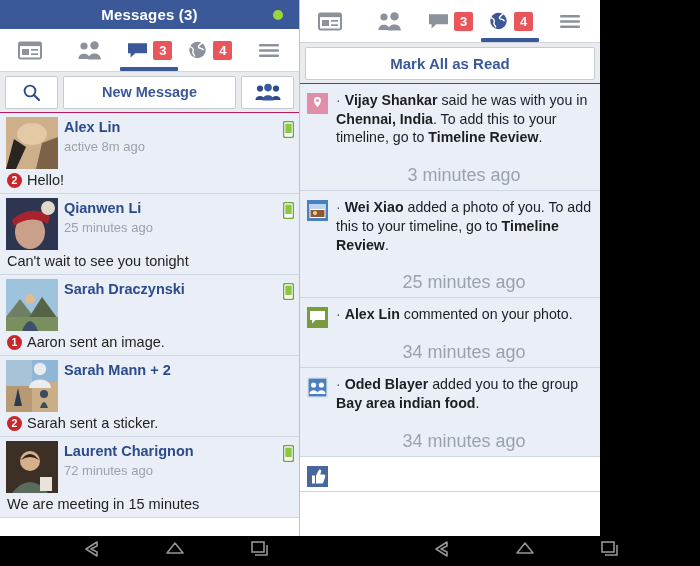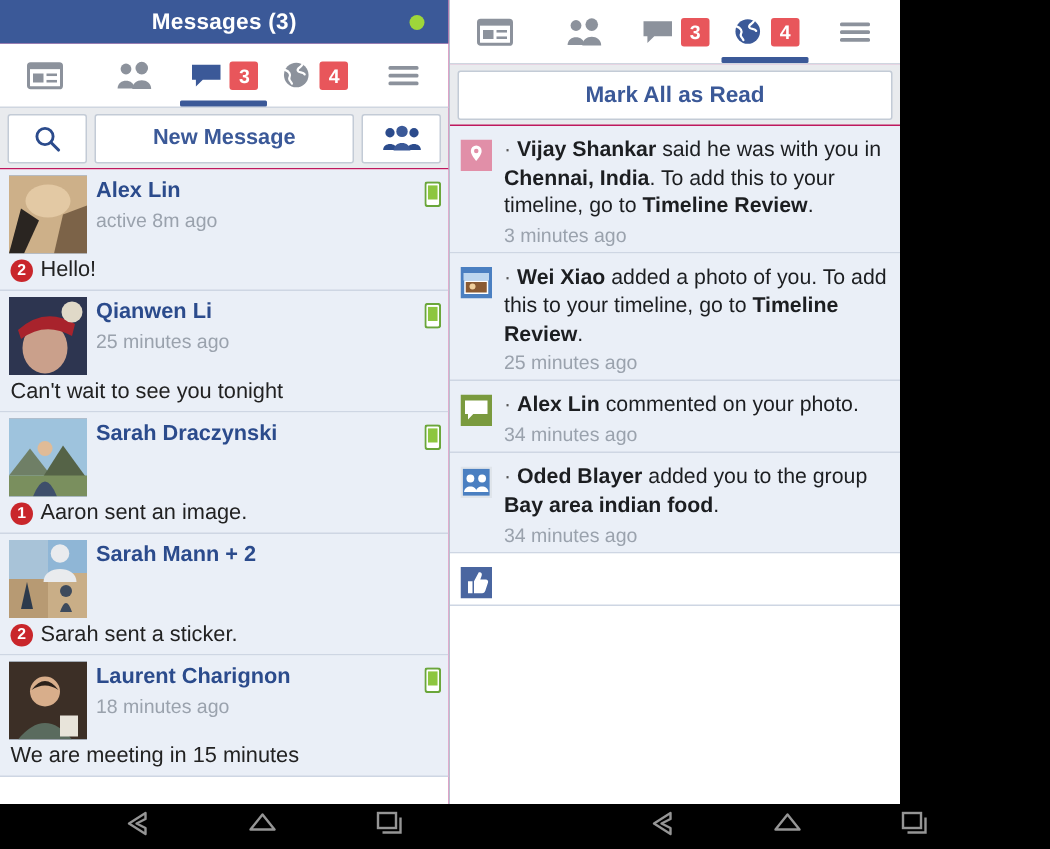--- a/index.html
+++ b/index.html
@@ -93,21 +93,21 @@
   .notif-row {
     display: flex; gap: 8px; padding: 7px 8px 4px 7px;
     background: #eaeff7; border-bottom: 1px solid #ced6e3;
   }
   .notif-row.read { background: #fff; }
   .notif-ico { width: 21px; height: 21px; flex: none; margin-top: 2px; }
   .notif-body { flex: 1; min-width: 0; }
   .notif-text { font-size: 14.2px; color: #1c1e21; line-height: 1.32; }
   .notif-text b { font-weight: bold; }
   .notif-time {
-    font-size: 13px; color: #9aa2ad; text-align: left; margin-top: 2px;
+    font-size: 18px; color: #9aa2ad; text-align: center; margin-top: 18px;
   }
   .dot-sep { color: #555; }
 
   
   .navbar { height: 30px; background: #000; display: flex; width: 700px; flex: none; }
   .nav-half { width: 350px; display: flex; align-items: center; justify-content: center; gap: 62px; }
   .nav-btn { opacity: .72; }
 </style>
 </head>
 <body>
@@ -291,21 +291,21 @@
                 <svg class="ph" width="52" height="52" viewBox="0 0 52 52">
                   <rect width="52" height="52" fill="#3c2f26"></rect>
                   <circle cx="24" cy="20" r="10" fill="#d8ae8b"></circle>
                   <path d="M15 19 q9 -12 18 0 q-9 -6 -18 0Z" fill="#2b211a"></path>
                   <path d="M6 52 q18 -22 36 0Z" fill="#5a6b5e"></path>
                   <rect x="34" y="36" width="12" height="14" fill="#e8e4da"></rect>
                 </svg>
               </div>
               <div class="msg-meta">
                 <div class="msg-name">Laurent Charignon</div>
-                <div class="msg-time">18 minutes ago</div>
+                <div class="msg-time">72 minutes ago</div>
               </div>
             </div>
             <div class="msg-snip">
               <span>We are meeting in 15 minutes</span>
             </div>
             <span class="phone-ind"><svg width="11" height="17" viewBox="0 0 11 17">
                 <rect x="0.6" y="0.6" width="9.8" height="15.8" rx="1.6" fill="#fff" stroke="#6aa63a" stroke-width="1.4"></rect>
                 <rect x="2.3" y="2.6" width="6.4" height="9.4" fill="#8dc63f"></rect>
               </svg></span>
           </div>

